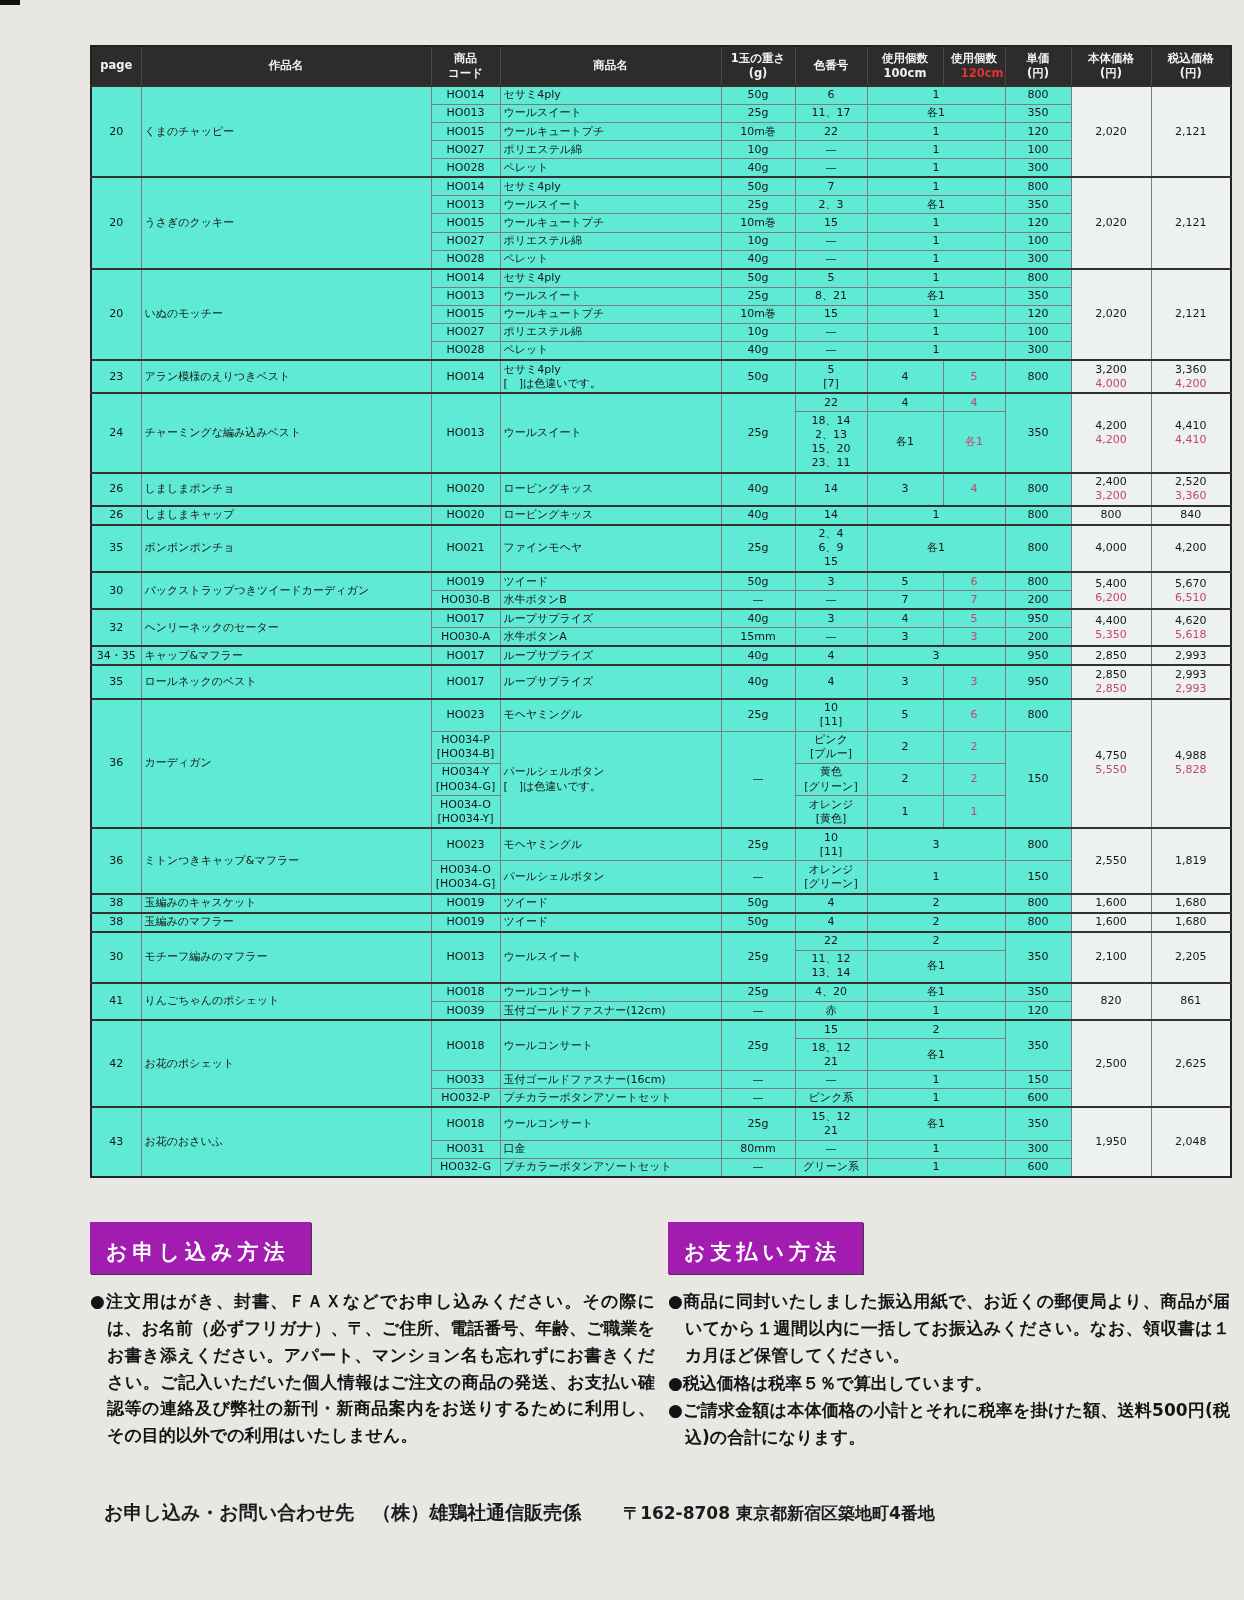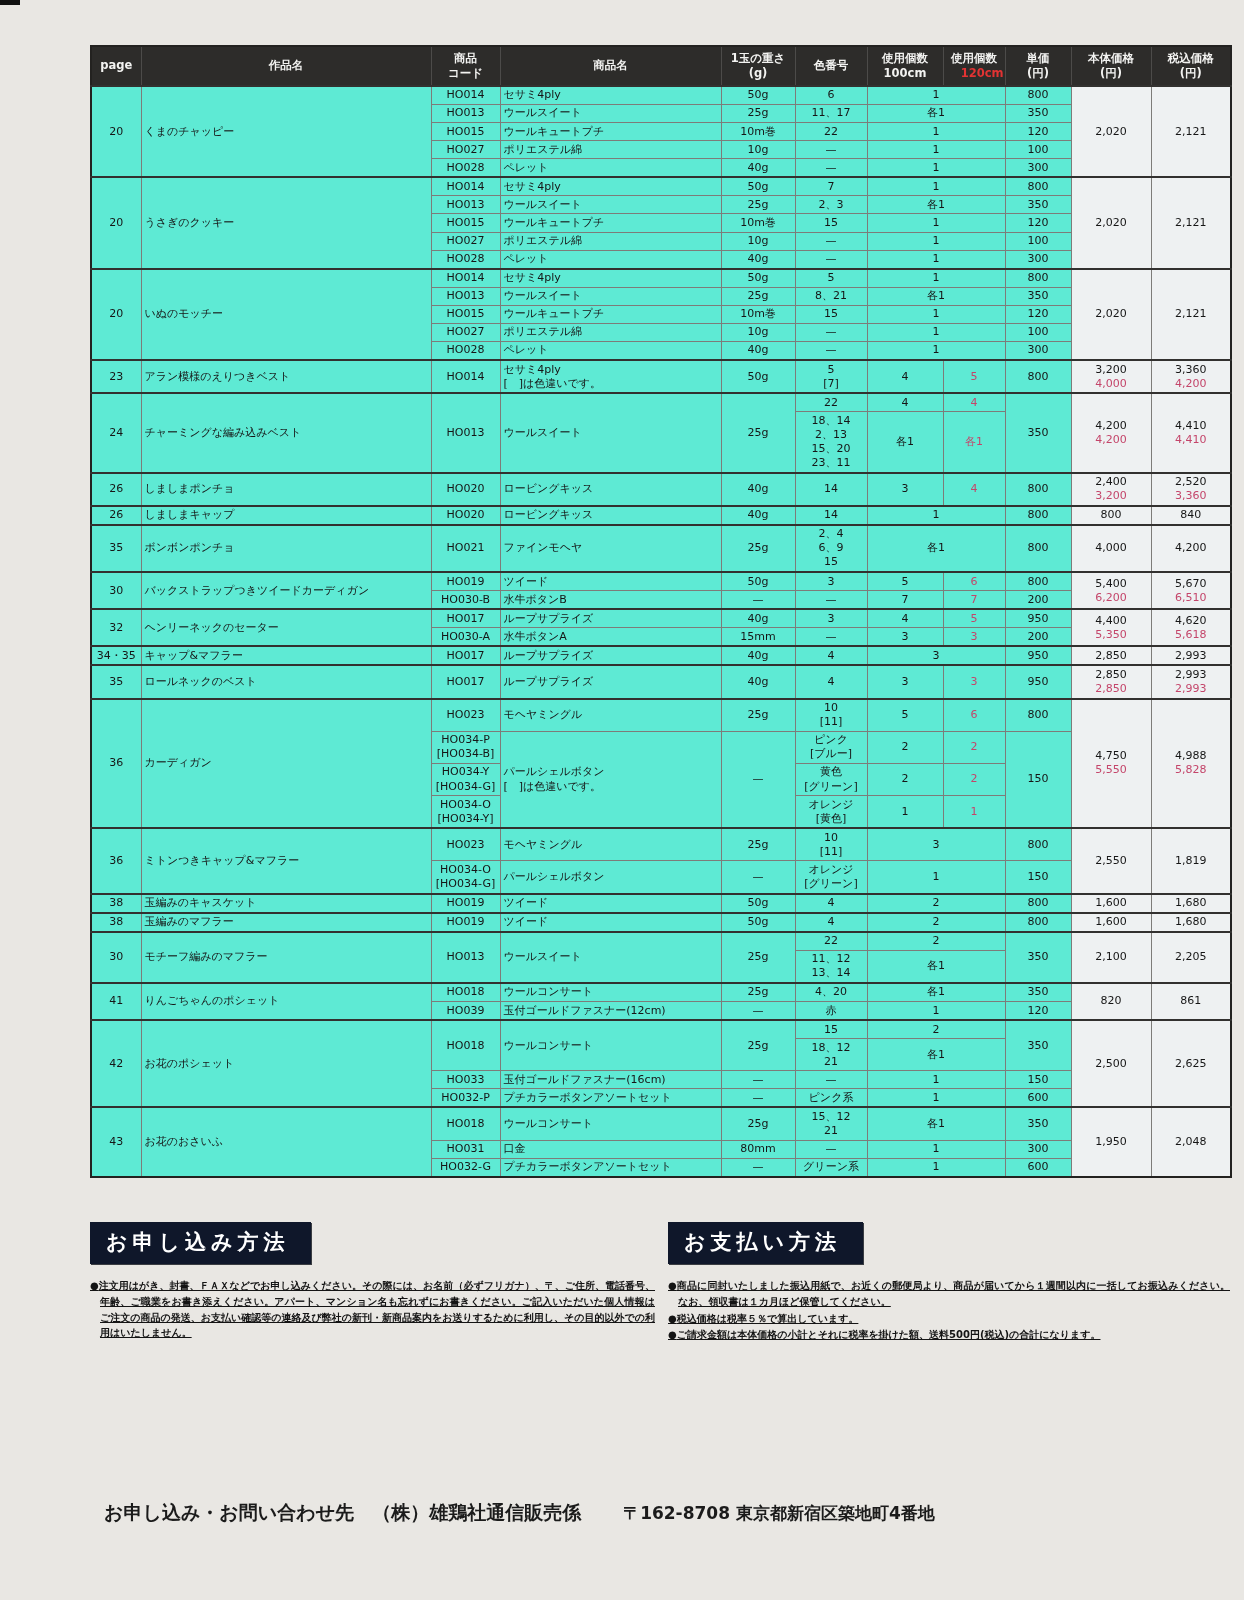--- a/index.html
+++ b/index.html
@@ -27,29 +27,29 @@
   tbody{border:2px solid #232220;}
   table{border:2px solid #232220;}
   .red{color:#c4456a;}
   .hred{color:#e23333;text-align:right;}
   col.tot{background:#eef1f2;}
   
   .cols{position:absolute;top:1222px;left:90px;width:1140px;display:flex;}
   .ncol{width:565px;}
   .ncol.right{margin-left:13px;width:562px;}
   .section-title{
-    display:inline-block;background:#0f172a;color:#ffffff;
+    display:inline-block;background:#a21caf;color:#ffffff;
     font-size:21px;font-weight:bold;letter-spacing:5px;
-    padding:6px 22px 8px 16px;margin-bottom:14px;
+    padding:16px 22px 8px 16px;margin-bottom:14px;
     box-shadow:1px 1px 0 #3a3d42;
   }
   ul.bullets{list-style:none;margin:0;padding:0;}
   ul.bullets li{
-    font-size:10px;line-height:1.58;font-weight:600;color:#141414;
-    padding-left:1em;text-indent:-1em;text-align:justify;margin:0 0 1px 0;text-decoration:underline;
+    font-size:17px;line-height:1.58;font-weight:600;color:#141414;
+    padding-left:1em;text-indent:-1em;text-align:justify;margin:0 0 1px 0;
   }
   ul.bullets li::before{content:"●";}
   
   .footer{position:absolute;left:104px;top:1500px;width:1150px;}
   .f-line1{font-size:19px;font-weight:bold;white-space:nowrap;}
   .f-line1 .company{margin-left:18px;}
   .f-line1 .addr{font-size:17px;margin-left:42px;}
   .f-line2{font-size:17px;font-weight:bold;margin-top:12px;padding-left:297px;white-space:nowrap;}
 </style>
 </head>

